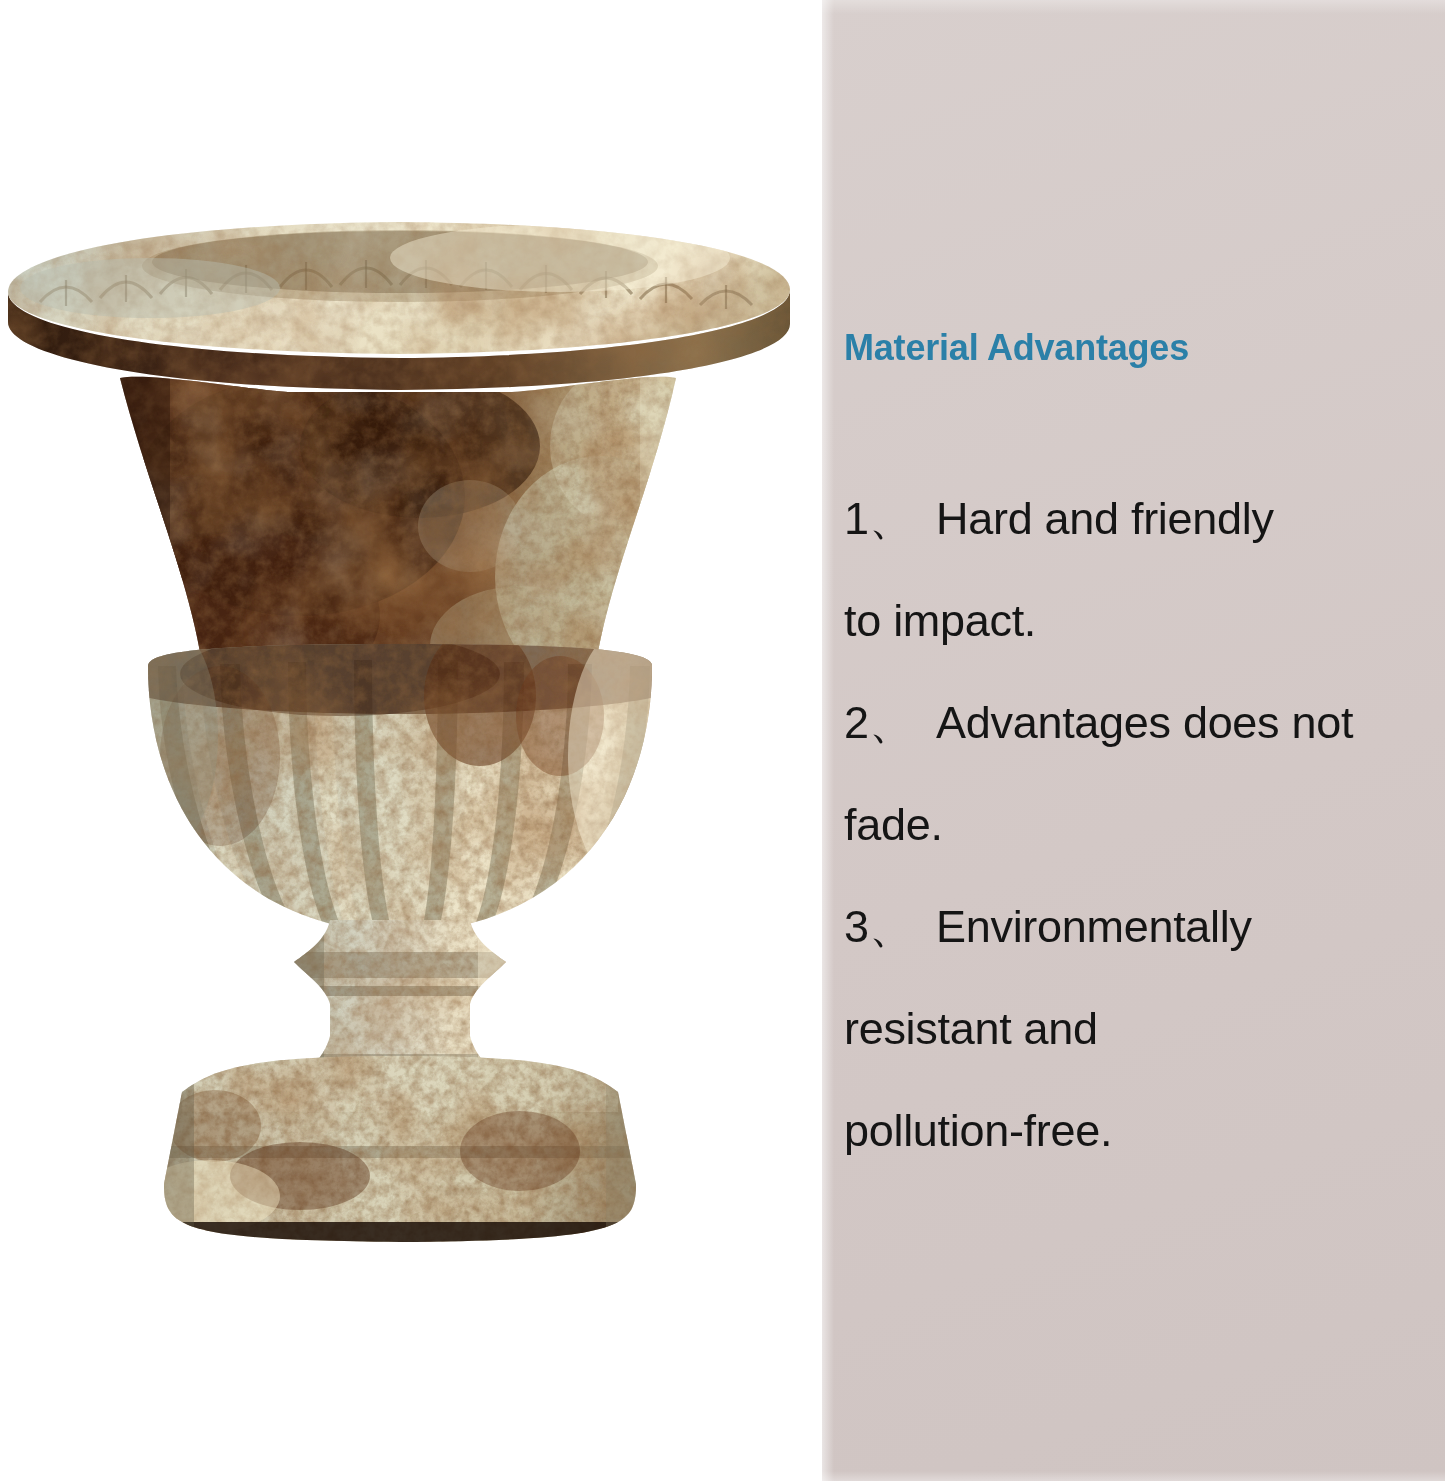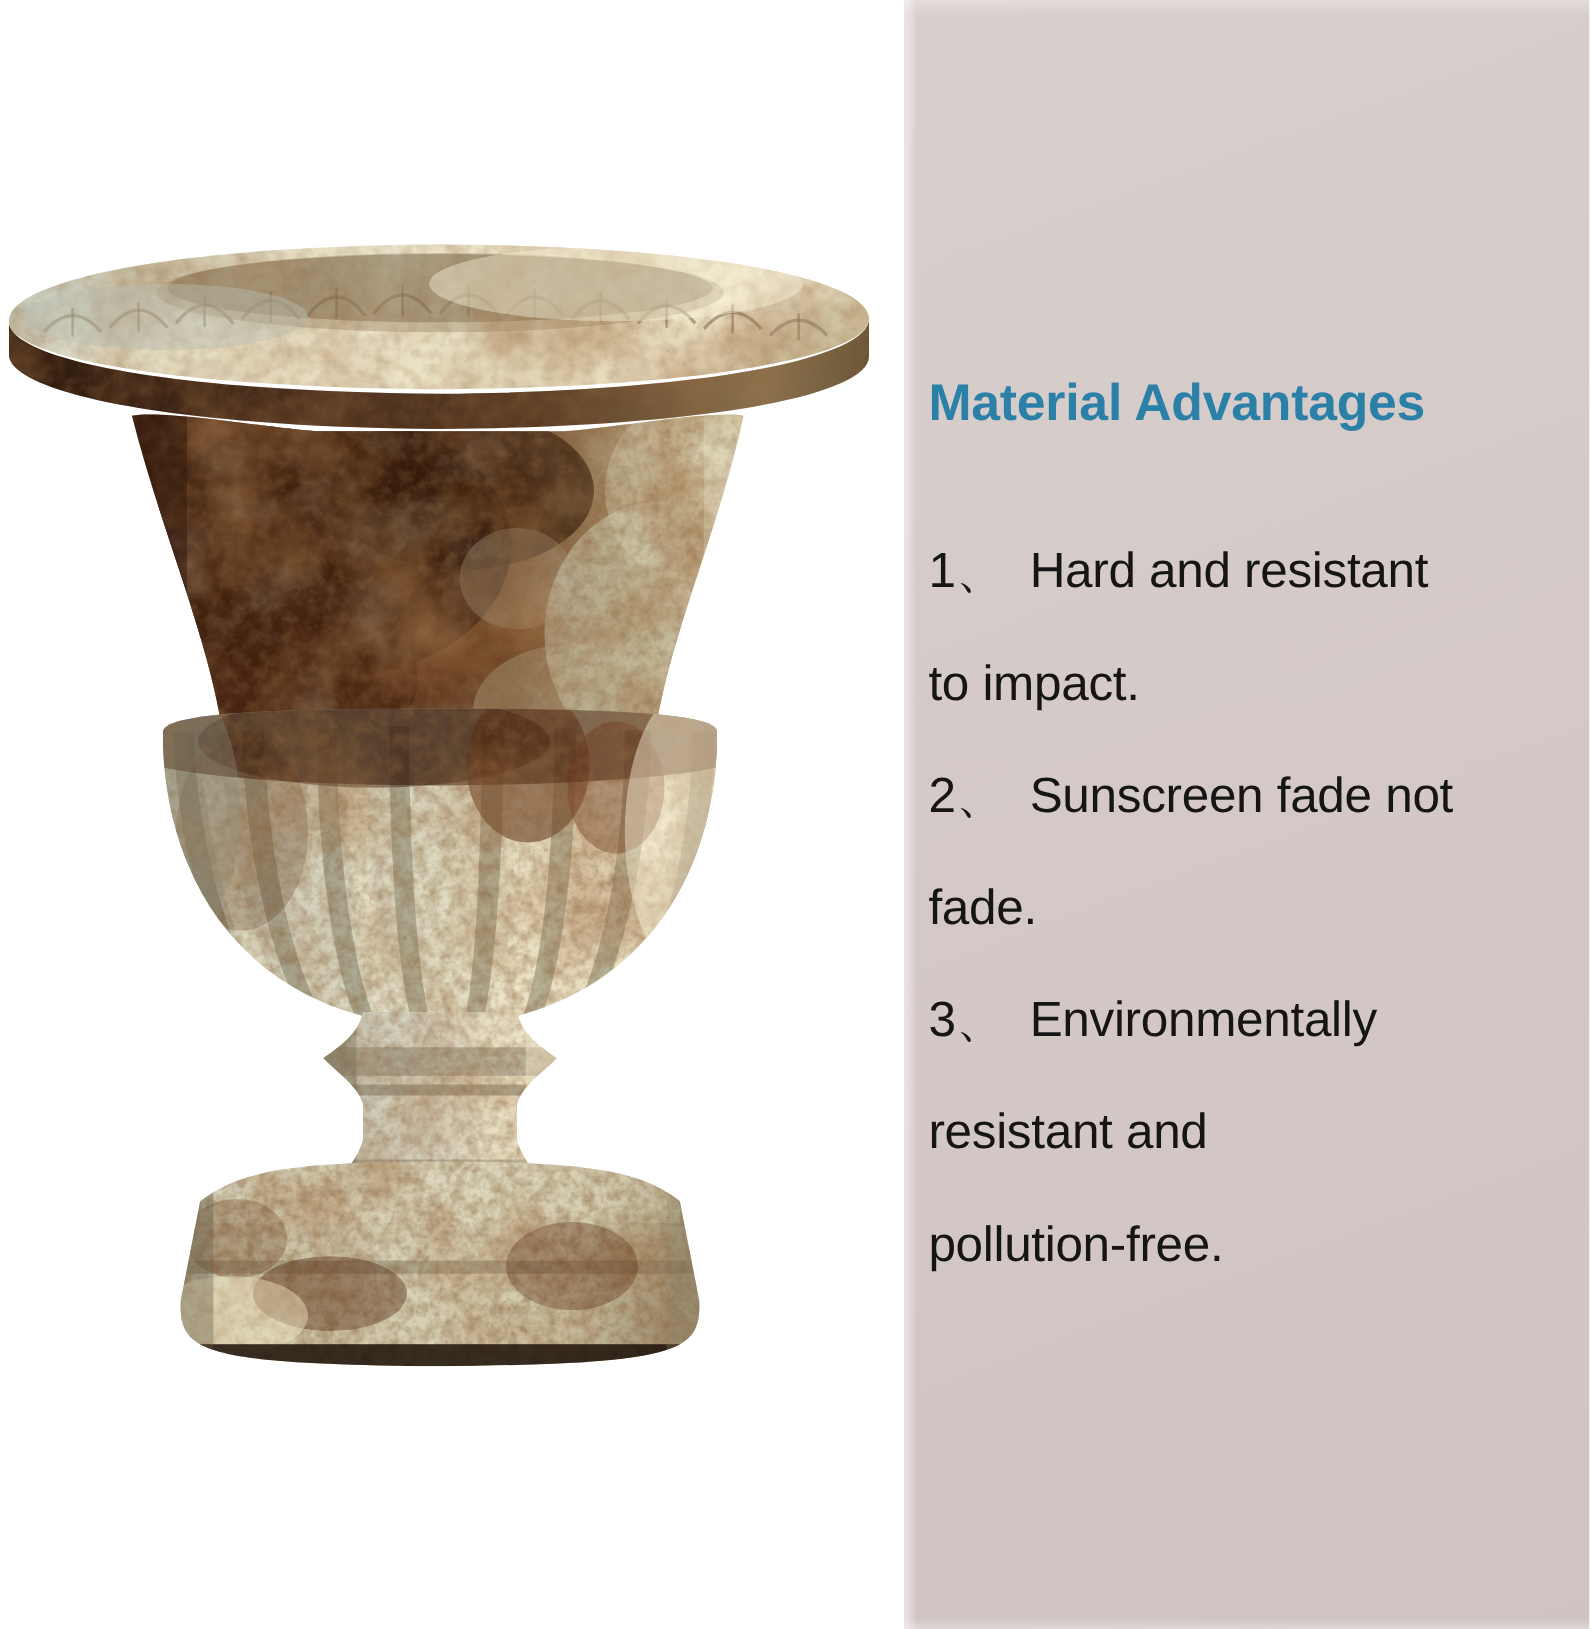--- a/index.html
+++ b/index.html
@@ -49,24 +49,24 @@
       linear-gradient(to right, rgba(255,255,255,0.55) 0px, rgba(255,255,255,0.0) 12px),
       linear-gradient(to bottom, rgba(255,255,255,0.30) 0px, rgba(255,255,255,0.0) 14px),
       linear-gradient(to top, rgba(255,255,255,0.35) 0px, rgba(255,255,255,0.0) 10px),
       linear-gradient(160deg, #d8cfcd 0%, #d3c8c6 55%, #cfc4c2 100%);
     overflow: hidden;
   }
 
   .panel-title {
     position: absolute;
     left: 22px;
-    top: 342px;
+    top: 330px;
     width: 600px;
     color: #2b80a8;
-    font-size: 47px;
+    font-size: 36px;
     font-weight: bold;
     line-height: 1.0;
     letter-spacing: -0.2px;
     white-space: nowrap;
   }
 
   .bullet-list {
     position: absolute;
     left: 22px;
     top: 468px;
@@ -360,25 +360,25 @@
       </svg>
     </div>
   </div>
 
   <div class="copy-pane">
 
     <div class="panel-title">Material Advantages</div>
 
     <div class="bullet-list">
 
-      <div class="bullet-line"><span class="num">1、</span><span class="gap"></span><span>Hard and resistant</span></div>
+      <div class="bullet-line"><span class="num">1、</span><span class="gap"></span><span>Hard and friendly</span></div>
 
       <div class="bullet-line"><span>to impact.</span></div>
 
-      <div class="bullet-line"><span class="num">2、</span><span class="gap"></span><span>Sunscreen fade not</span></div>
+      <div class="bullet-line"><span class="num">2、</span><span class="gap"></span><span>Advantages does not</span></div>
 
       <div class="bullet-line"><span>fade.</span></div>
 
       <div class="bullet-line"><span class="num">3、</span><span class="gap"></span><span>Environmentally</span></div>
 
       <div class="bullet-line"><span>resistant and</span></div>
 
       <div class="bullet-line"><span>pollution-free.</span></div>
 
     </div>

